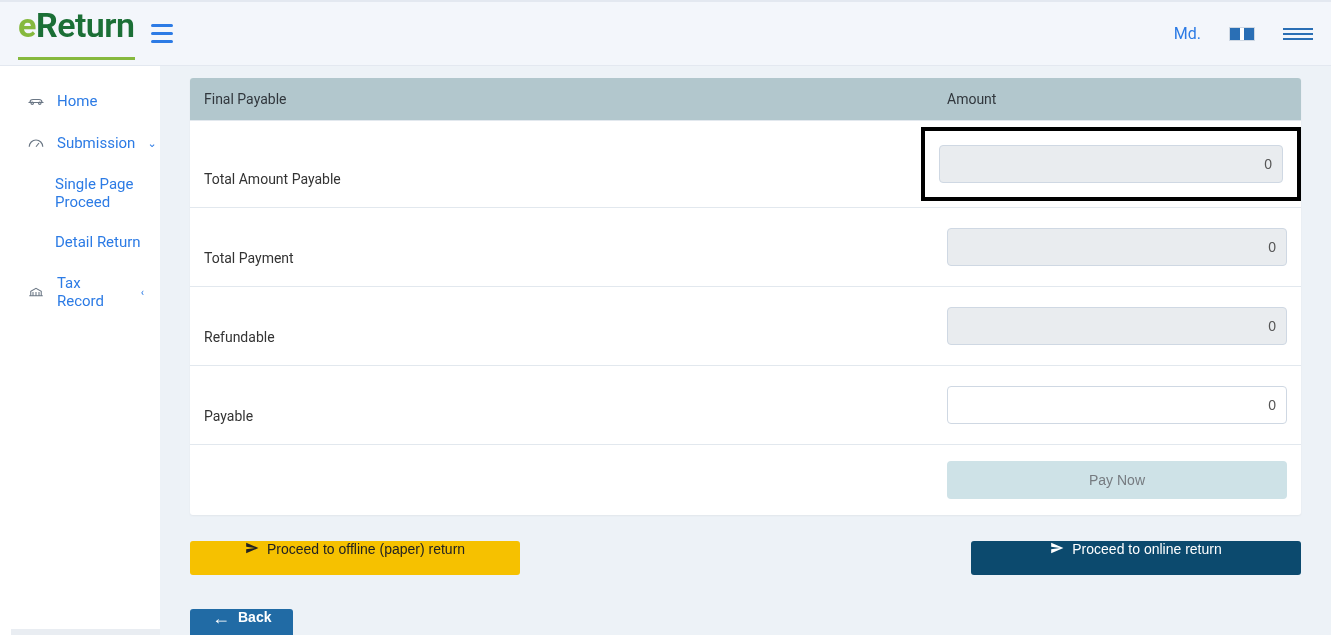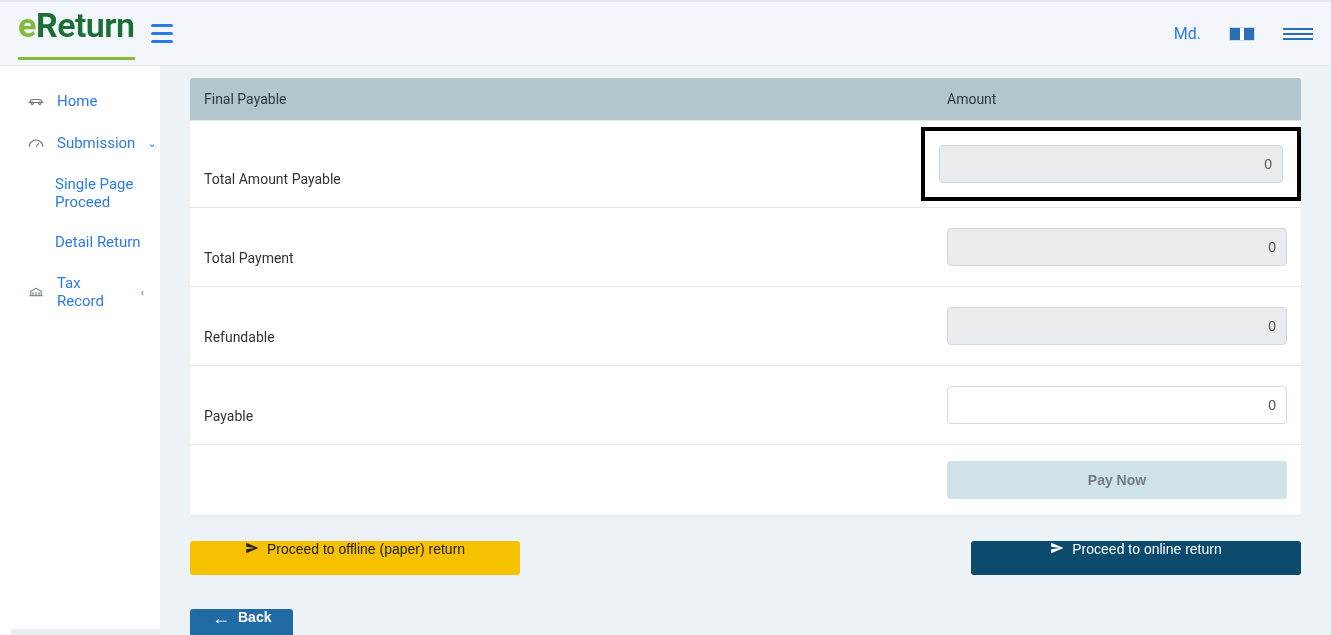--- a/index.html
+++ b/index.html
@@ -189,21 +189,21 @@
     margin-left: auto;
     width: 340px;
   }
   .paynow-btn {
     width:100%;
     height: 38px;
     border: none;
     border-radius: 4px;
     background: #cee2e7;
     color: #767b80;
-    font-weight: 700;
+    font-weight: 400;
     font-size: 14px;
     cursor: pointer;
   }
 
   
   .action-row {
     display: flex;
     justify-content: space-between;
     margin: 26px 30px 0 30px;
   }

